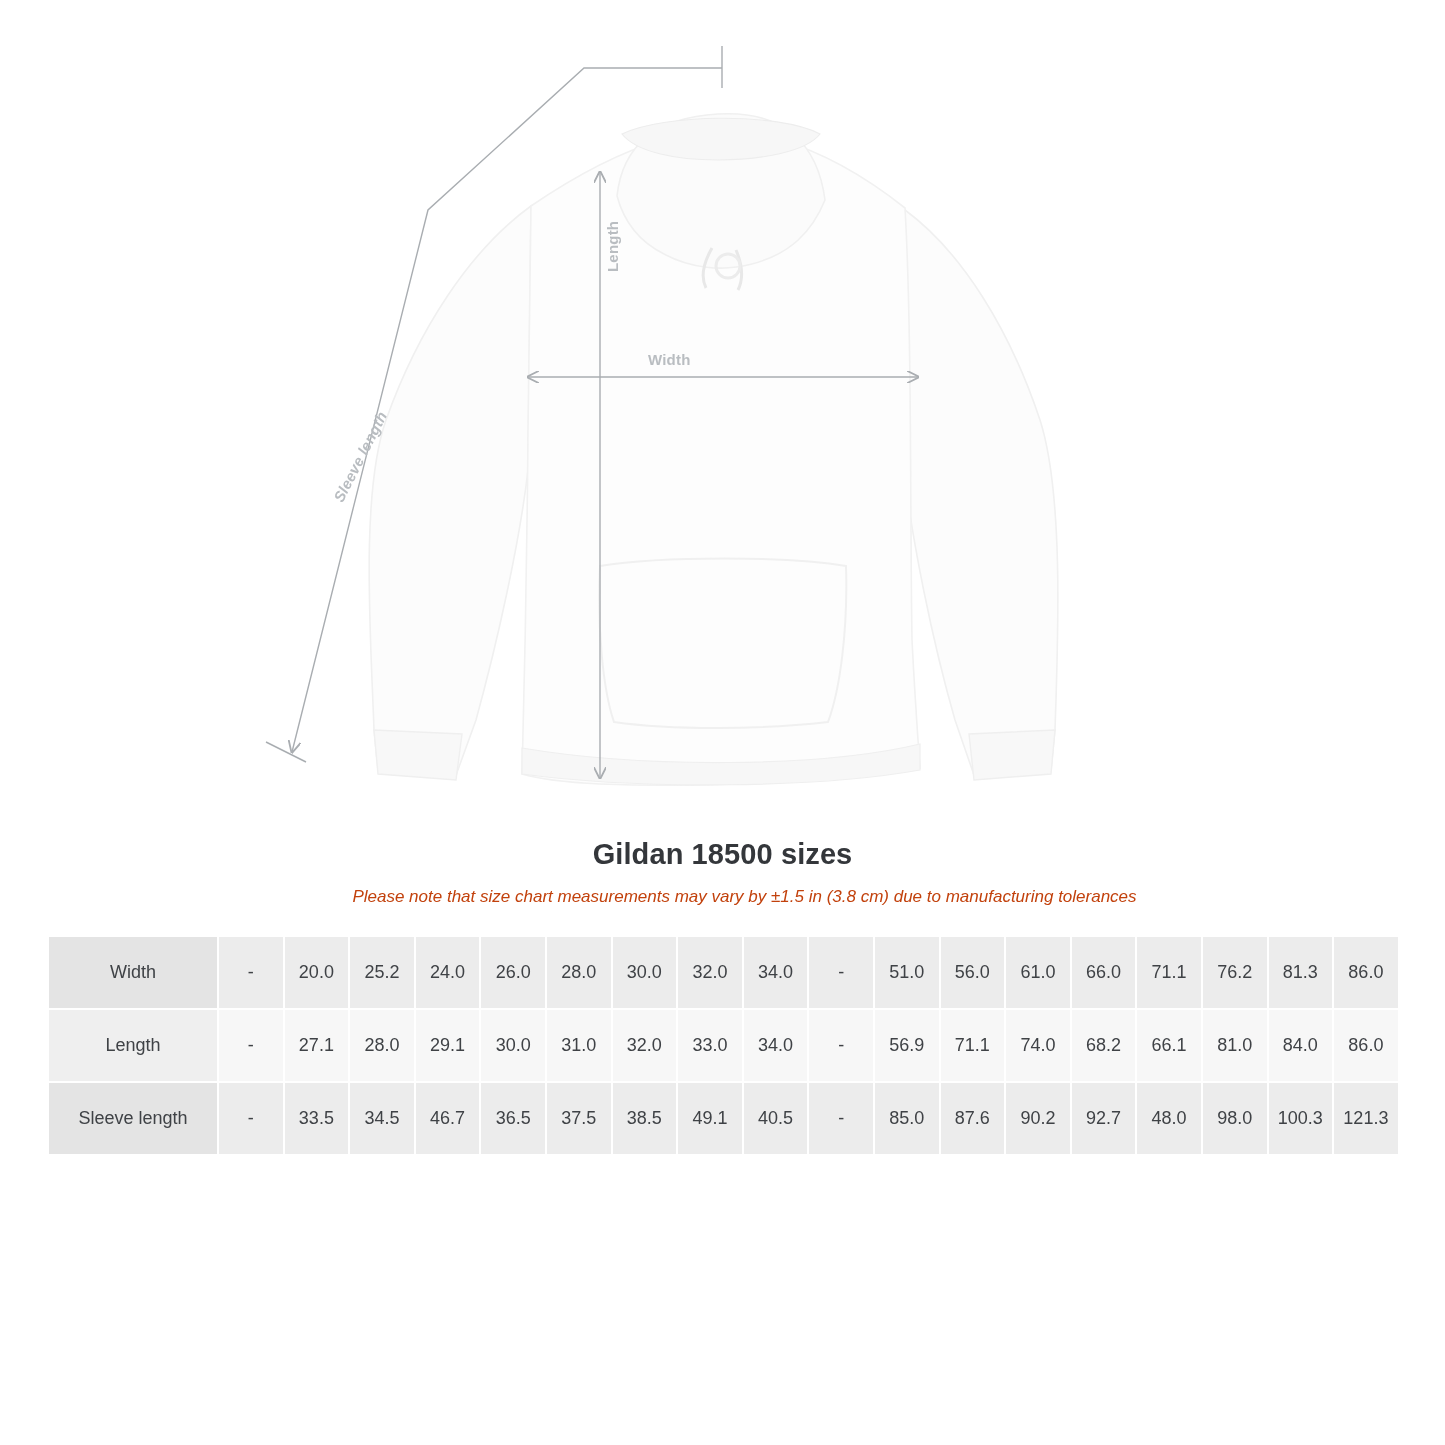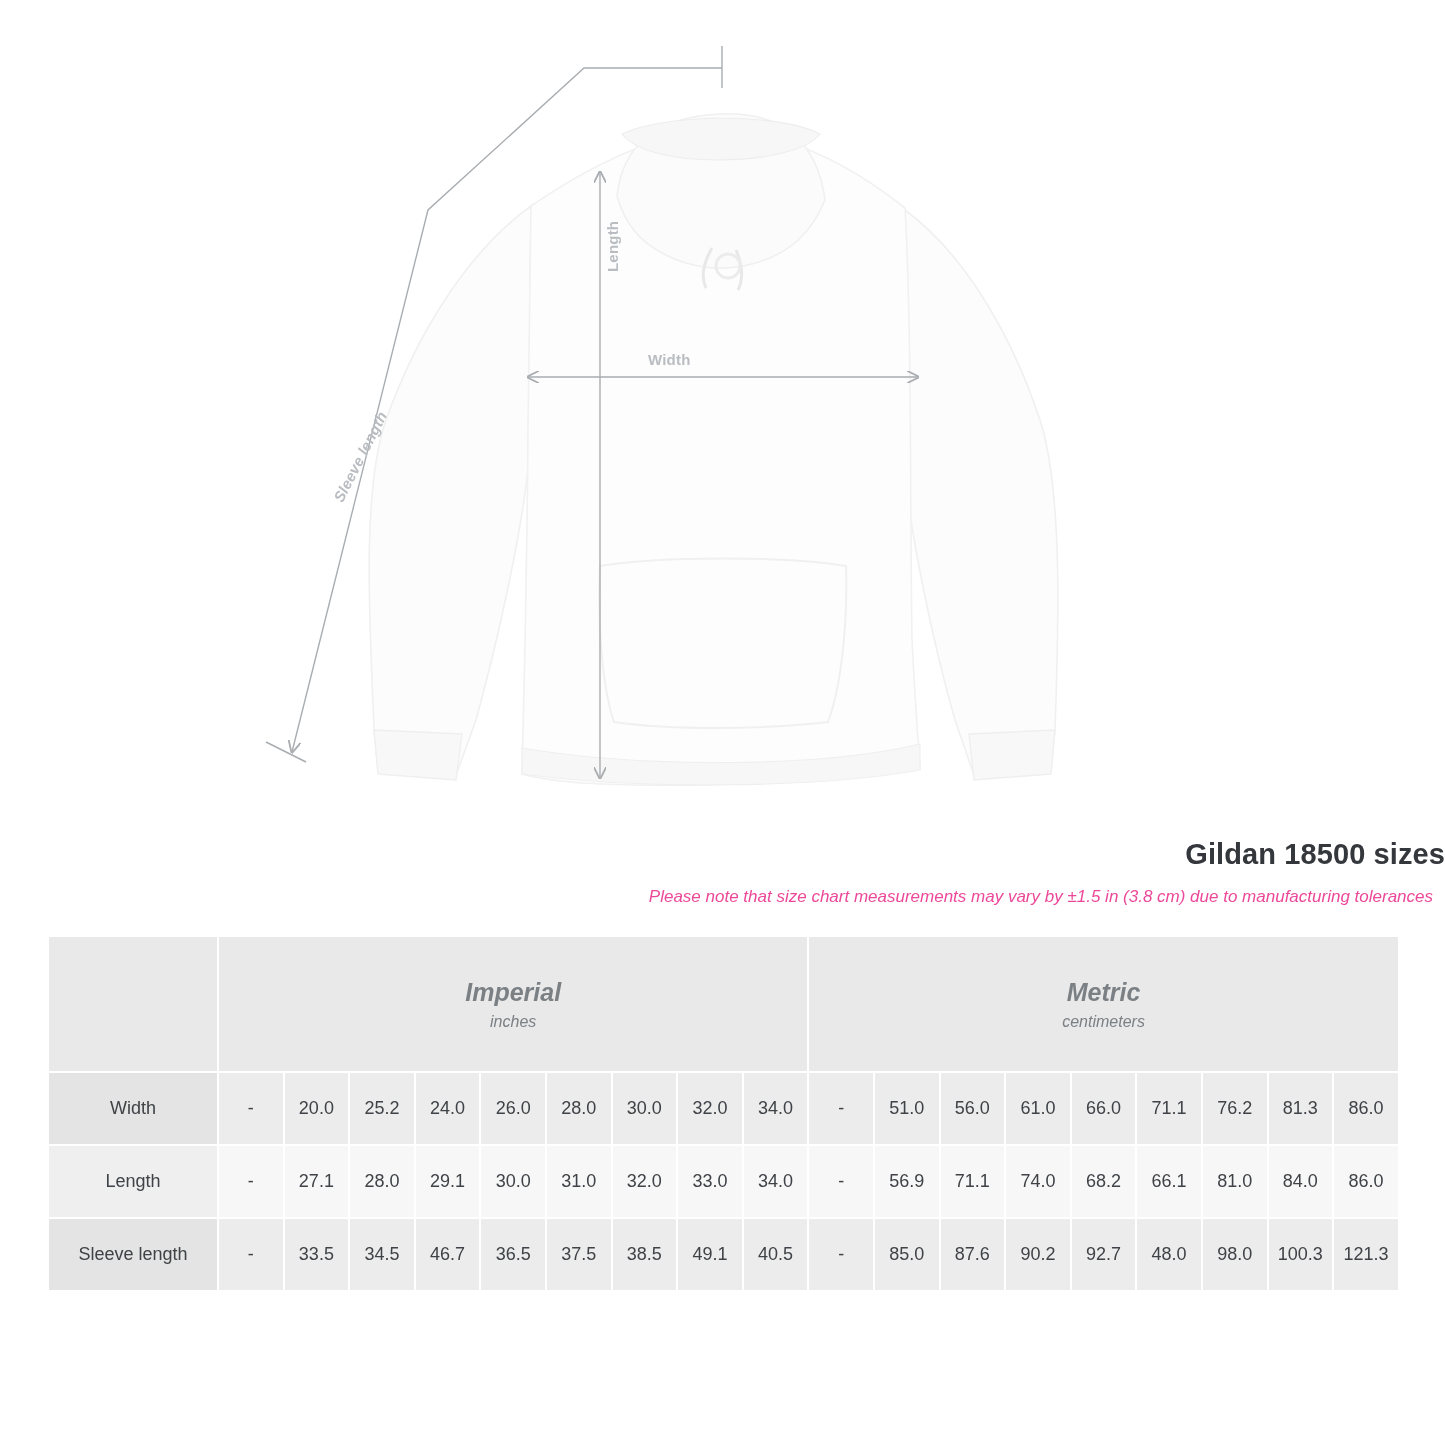--- a/index.html
+++ b/index.html
@@ -39,32 +39,32 @@
     transform-origin: left top;
   }
   .dim-label.sleeve {
     left: 330px; top: 497px;
     transform: rotate(-63deg);
     transform-origin: left top;
     font-style: italic;
   }
 
   
-  .title-block { text-align: right; margin-top: 8px; }
+  .title-block { text-align: center; margin-top: 8px; }
   .chart-title {
     font-size: 29px;
     font-weight: bold;
     color: #34373b;
     margin: 0 0 16px 0;
     letter-spacing: 0.1px;
   }
   .chart-note {
     font-size: 17px;
     font-style: italic;
-    color: #ec4899;
+    color: #c2410c;
     margin: 12px;
     padding-left: 44px;
   }
 
   
   .table-wrap {
     margin: 28px 47px 0 47px;
     width: 1351px;
   }
   table.size-table {
@@ -209,31 +209,20 @@
           <col class="c-val">
           <col class="c-val">
           <col class="c-val">
         <col class="c-val">
           <col class="c-val">
           <col class="c-val">
           <col class="c-val">
       </colgroup>
       <tbody>
 
-        <tr>
-          <td class="corner-cell"></td>
-          <td class="unit-head" colspan="9">
-            <div class="u-name">Imperial</div>
-            <div class="u-sub">inches</div>
-          </td>
-          <td class="unit-head" colspan="9">
-            <div class="u-name">Metric</div>
-            <div class="u-sub">centimeters</div>
-          </td>
-        </tr>
 
 
         <tr class="row-a">
           <td class="row-head">Width</td>
           <td class="val">-</td>
           <td class="val">20.0</td>
           <td class="val">25.2</td>
           <td class="val">24.0</td>
           <td class="val">26.0</td>
           <td class="val">28.0</td>

